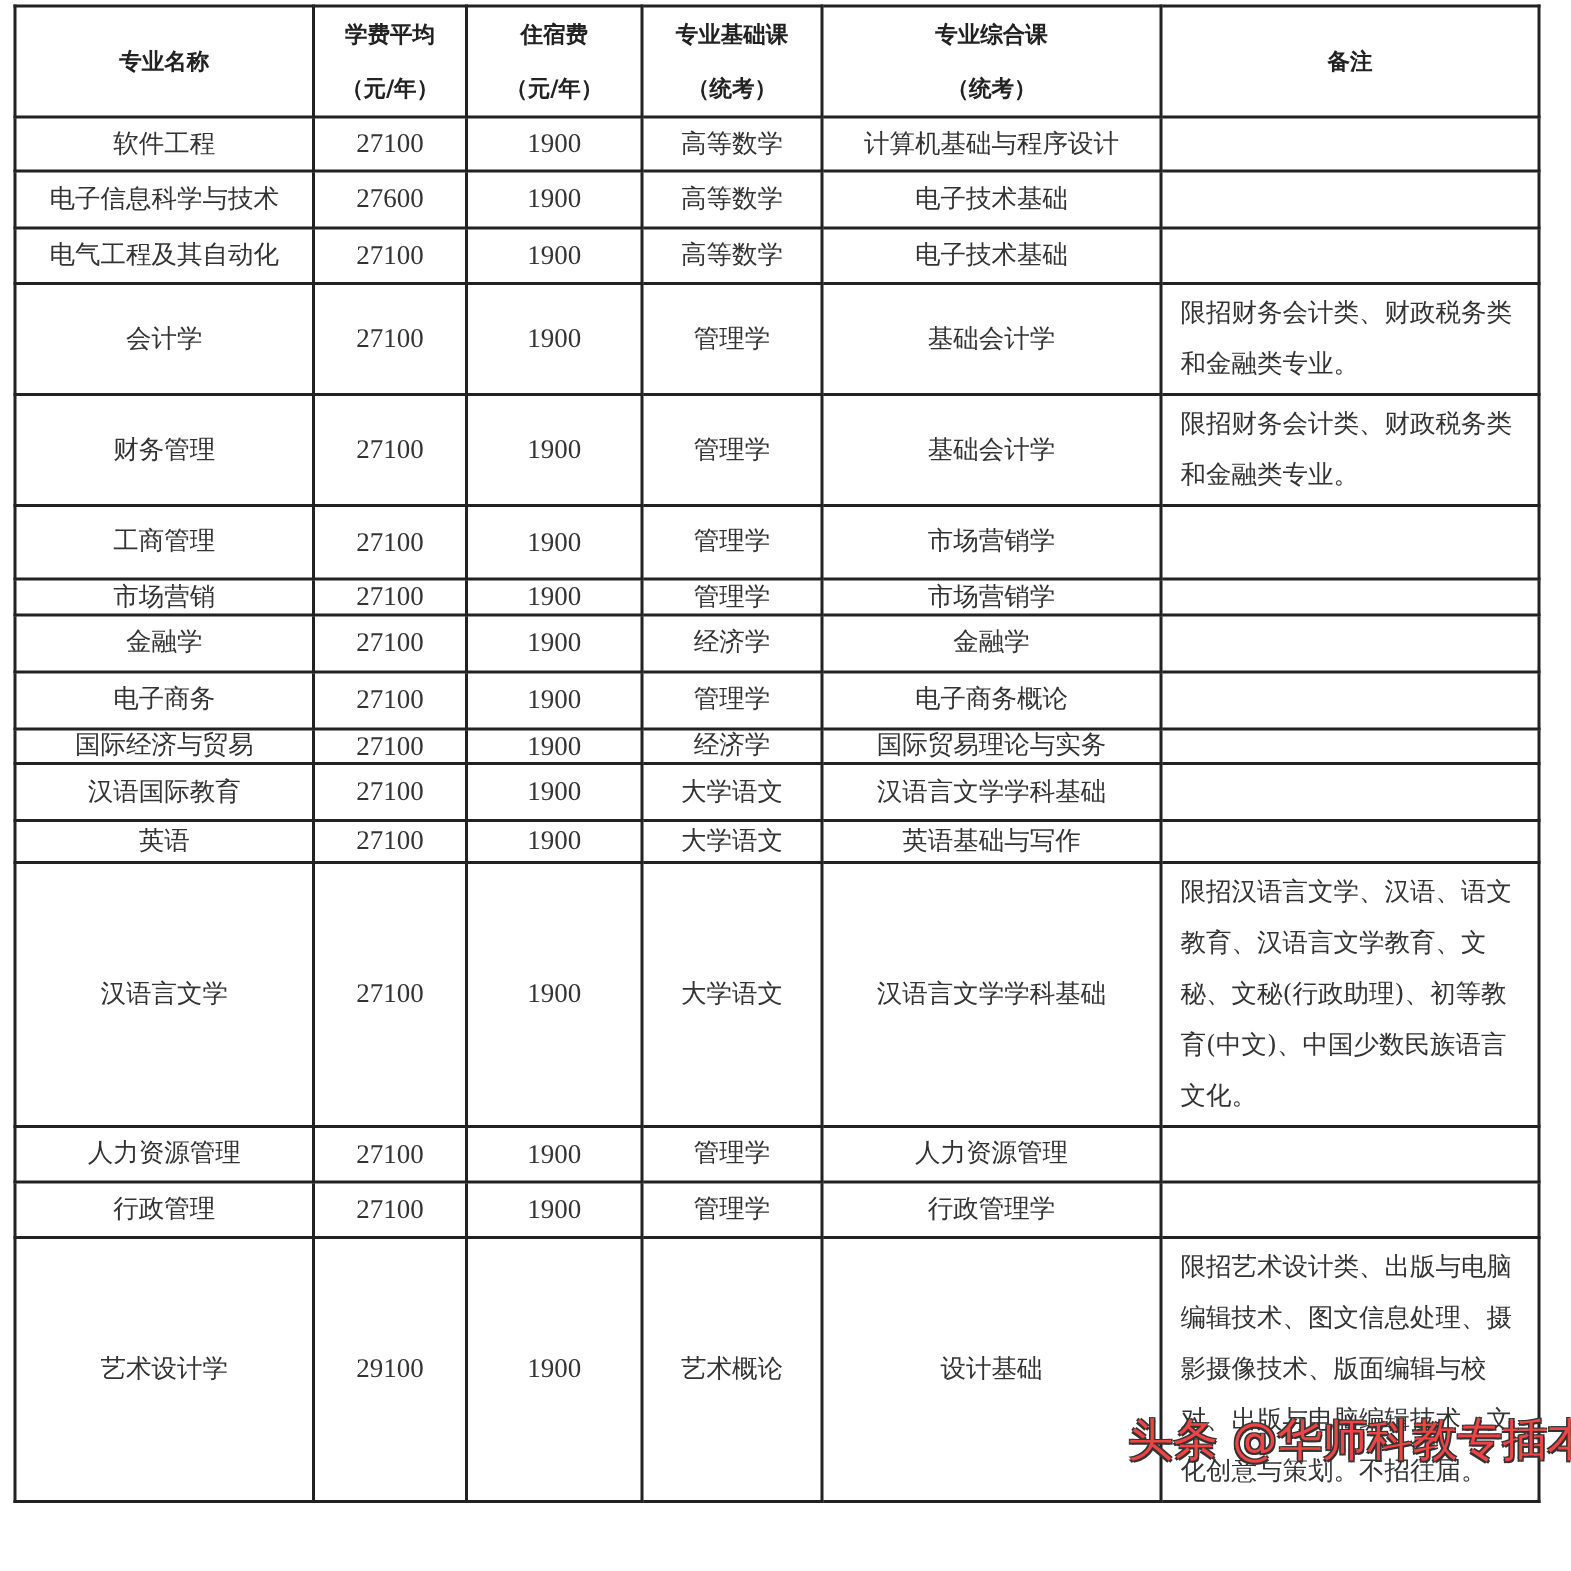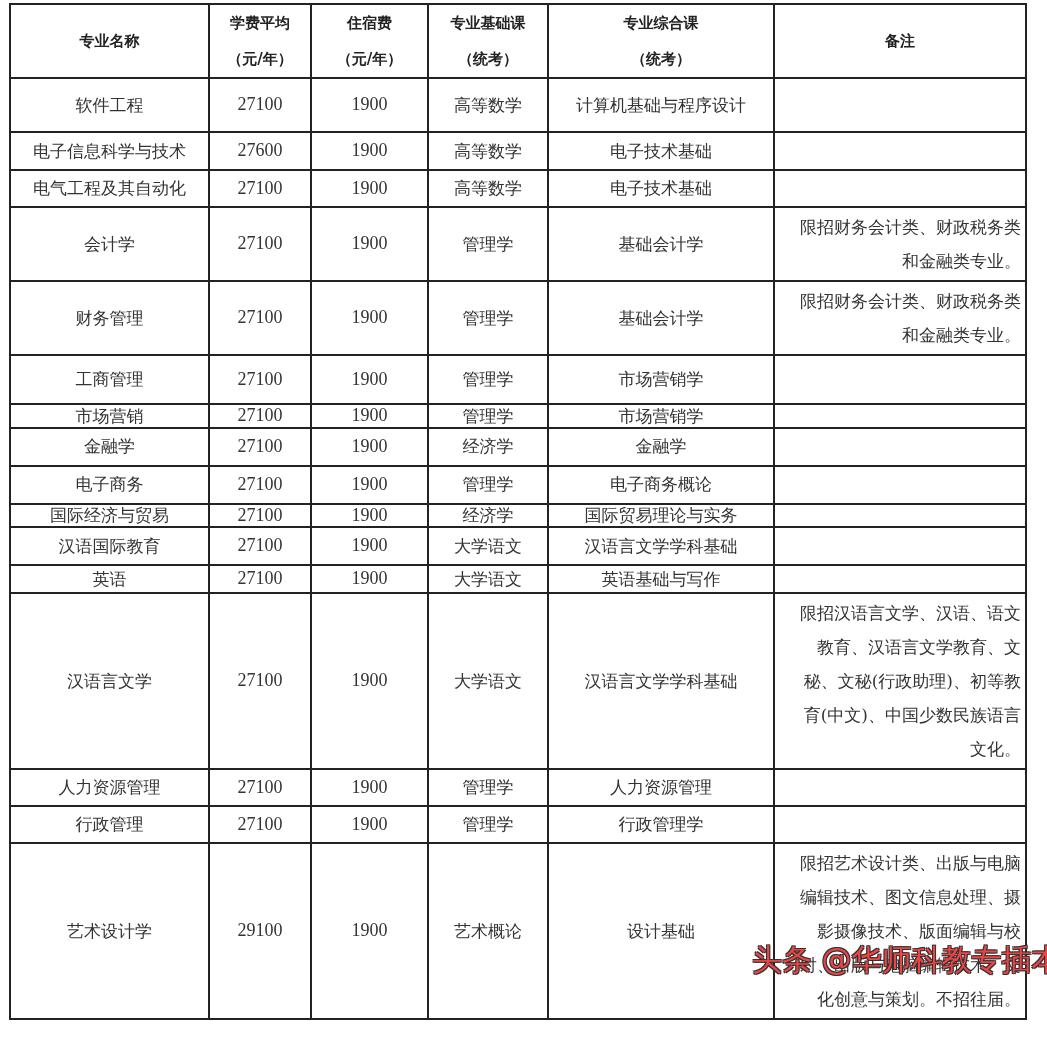--- a/index.html
+++ b/index.html
@@ -12,21 +12,21 @@
   }
   table.fees td, table.fees th {
     border: 2px solid #222;
     text-align: center; vertical-align: middle;
     padding: 0; font-size: 17px; font-weight: normal;
     line-height: 1.2;
   }
   table.fees th { font-weight: bold; font-family: "DejaVu Sans", "Liberation Sans", sans-serif; color: #222; font-size: 15px; line-height: 36px; }
   table.fees td.num { font-family: "Liberation Serif", "DejaVu Serif", serif; font-size: 18px; }
   table.fees td.note {
-    text-align: right; padding: 2px 4px 2px 12px; line-height: 34px; font-size: 17px;
+    text-align: left; padding: 2px 4px 2px 12px; line-height: 34px; font-size: 17px;
   }
   .watermark {
     position: absolute; left: 752px; top: 940px;
     font-family: "DejaVu Sans", "Liberation Sans", sans-serif;
     font-size: 30px; color: #ef4444; letter-spacing: 0px;
     text-shadow: -1px -1px 0 #333, 1px -1px 0 #333, -1px 1px 0 #333, 1px 1px 0 #333;
     white-space: nowrap;
   }
 </style>
 </head>
@@ -57,21 +57,21 @@
           <div>（统考）</div>
         </th>
       <th>
           <div>专业综合课</div>
           <div>（统考）</div>
         </th>
       <th><span>备注</span></th>
     </tr>
   </thead>
   <tbody id="tbody">
-      <tr style="height: 54px;">
+      <tr style="height: 36px;">
         <td>软件工程</td>
         <td class="num">27100</td>
         <td class="num">1900</td>
         <td>高等数学</td>
         <td>计算机基础与程序设计</td>
         <td class="note"></td>
       </tr>
       <tr style="height: 38px;">
         <td>电子信息科学与技术</td>
         <td class="num">27600</td>

